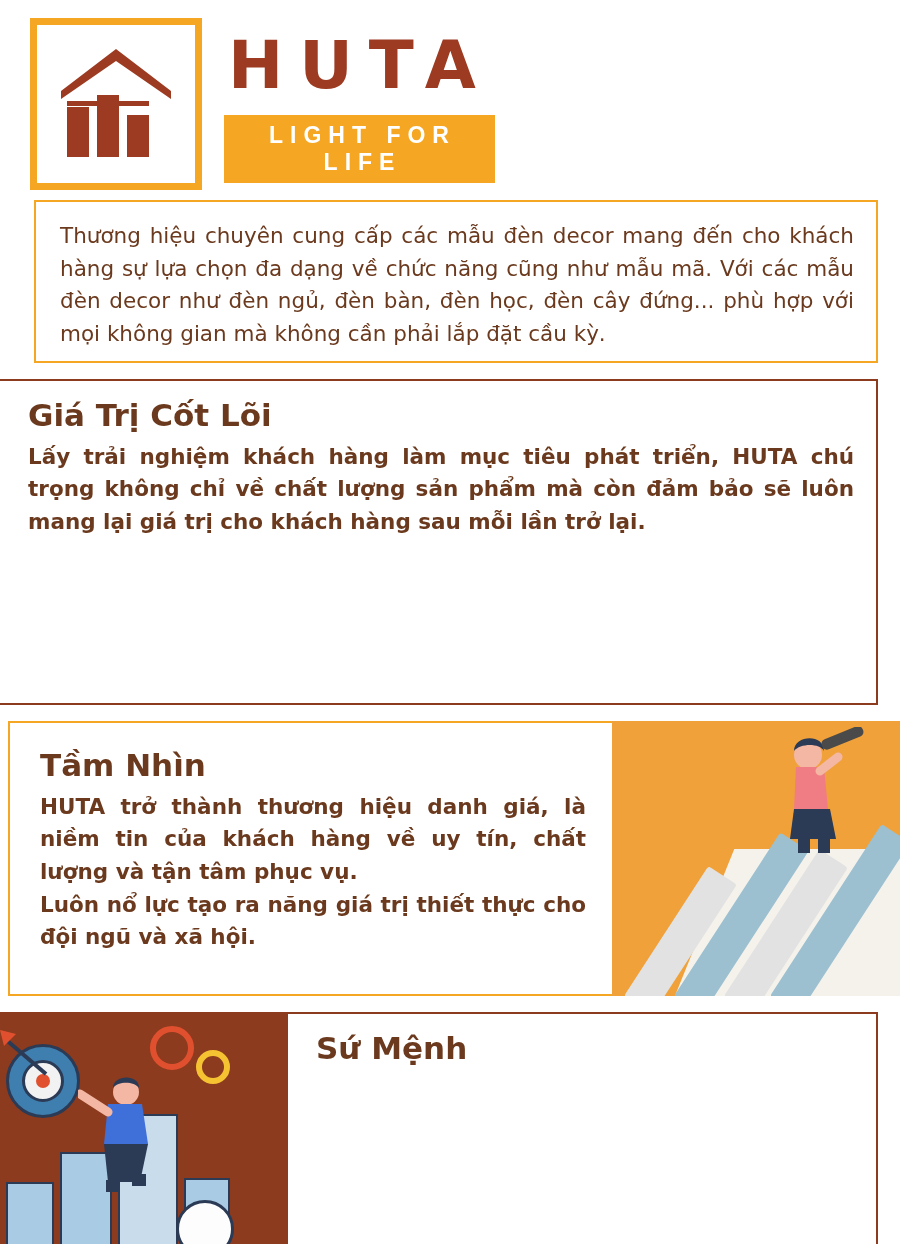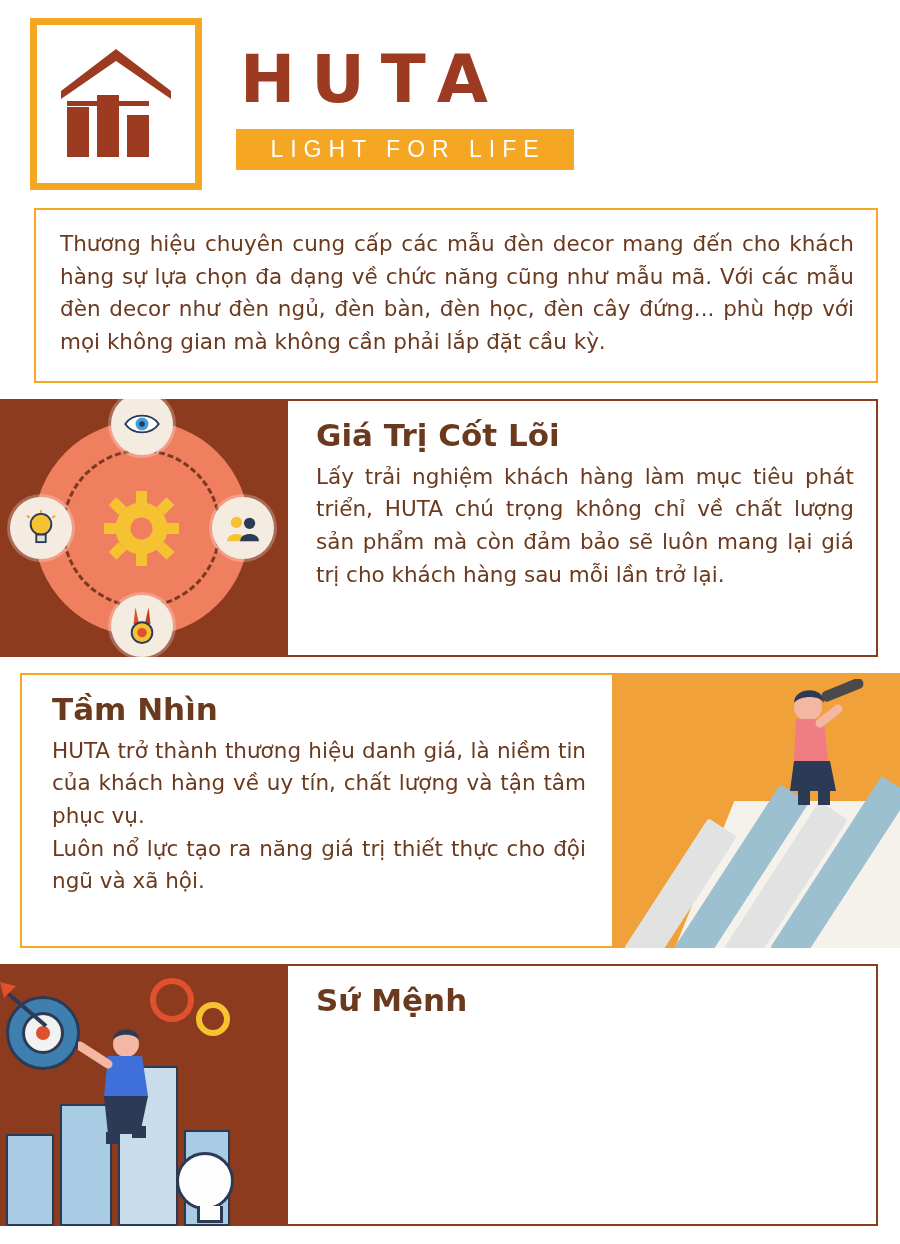--- a/index.html
+++ b/index.html
@@ -15,21 +15,21 @@
     width: 900px;
     height: 1244px;
     background: #ffffff;
   }
 
   
   .header {
     display: flex;
     align-items: center;
     padding: 18px 30px 10px 30px;
-    gap: 34px;
+    gap: 22px;
   }
   .logo-box {
     width: 172px;
     height: 172px;
     border: 7px solid #f5a623;
     background: #ffffff;
     display: flex;
     align-items: center;
     justify-content: center;
     flex: none;
@@ -52,47 +52,48 @@
     letter-spacing: 16px;
     color: #9c3b22;
     line-height: 1;
     padding-left: 4px;
   }
   .brand-tag {
     margin-top: 16px;
     background: #f5a623;
     color: #ffffff;
     font-size: 23px;
-    font-weight: 400;
+    font-weight: 700;
     letter-spacing: 7px;
     padding: 7px 22px 7px 28px;
-    width: 338px;
+    width: 271px;
     text-align: center;
   }
 
   
   .intro {
-    margin: 8px 22px 0 34px;
+    margin: 0 22px 0 34px;
     border: 2px solid #f5a623;
-    padding: 18px 22px 22px 24px;
+    padding: 18px 22px 10px 24px;
   }
   .intro p {
     font-family: "DejaVu Sans", sans-serif;
     font-size: 21.5px;
     line-height: 1.52;
     color: #6b3a1e;
     text-align: justify;
     text-justify: inter-word;
   }
 
   
   .sec-core {
     display: flex;
     margin: 16px 22px 0 0;
-    height: 258px;
+    height: 326px;
+    flex-direction: column;
   }
   .core-art {
     width: 288px;
     background: #8c3b1e;
     position: relative;
     flex: none;
     overflow: hidden;
   }
   .core-circle {
     position: absolute;
@@ -149,34 +150,34 @@
     color: #6b3a1e;
     margin-bottom: 8px;
   }
   .sec-body {
     font-family: "DejaVu Sans", sans-serif;
     font-size: 21.5px;
     line-height: 1.52;
     color: #6b3a1e;
     text-align: justify;
     text-justify: inter-word;
+    font-weight: bold;
   }
 
   
   .sec-vision {
     display: flex;
     margin: 16px 0 0 8px;
     height: 275px;
   }
   .vision-text {
     flex: 1;
     border: 2px solid #f5a623;
     border-right: none;
-    padding: 16px 26px 10px 30px;
-    margin-left: 12px;
+    padding: 24px 26px 10px 30px;
   }
   .vision-art {
     width: 288px;
     flex: none;
     background: #f0a13a;
     position: relative;
     overflow: hidden;
   }
   .mountain {
     position: absolute;

